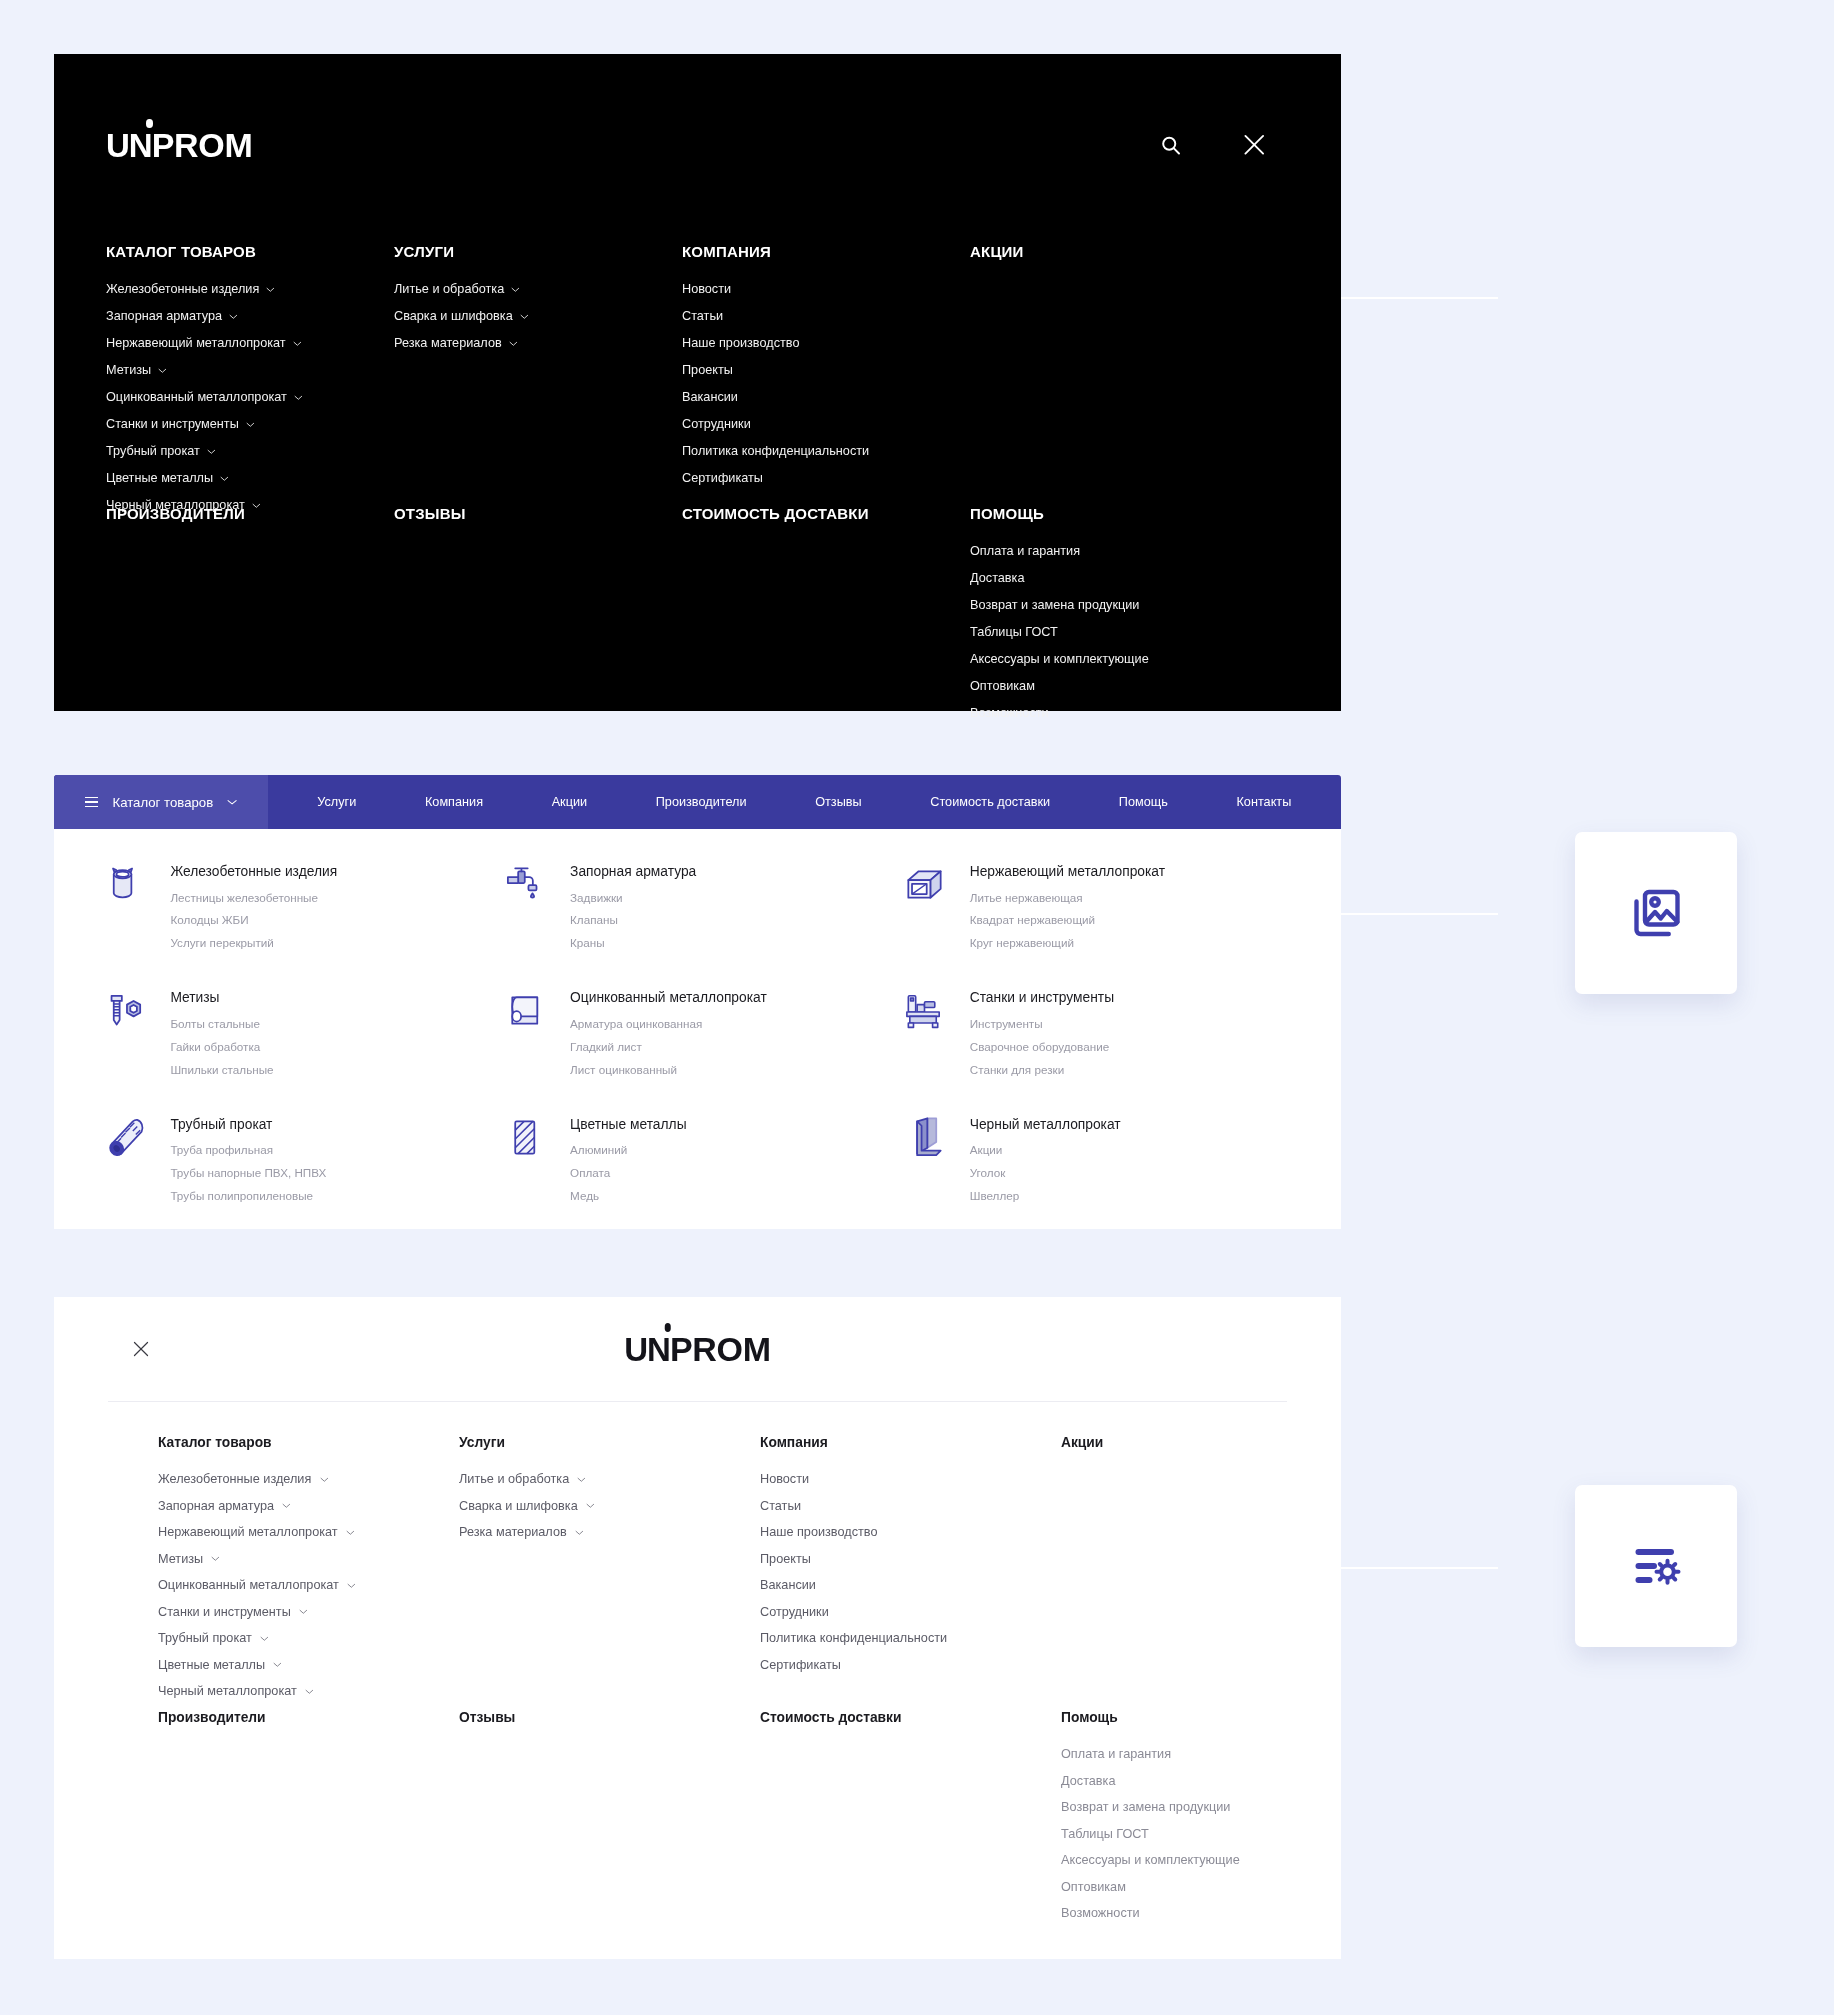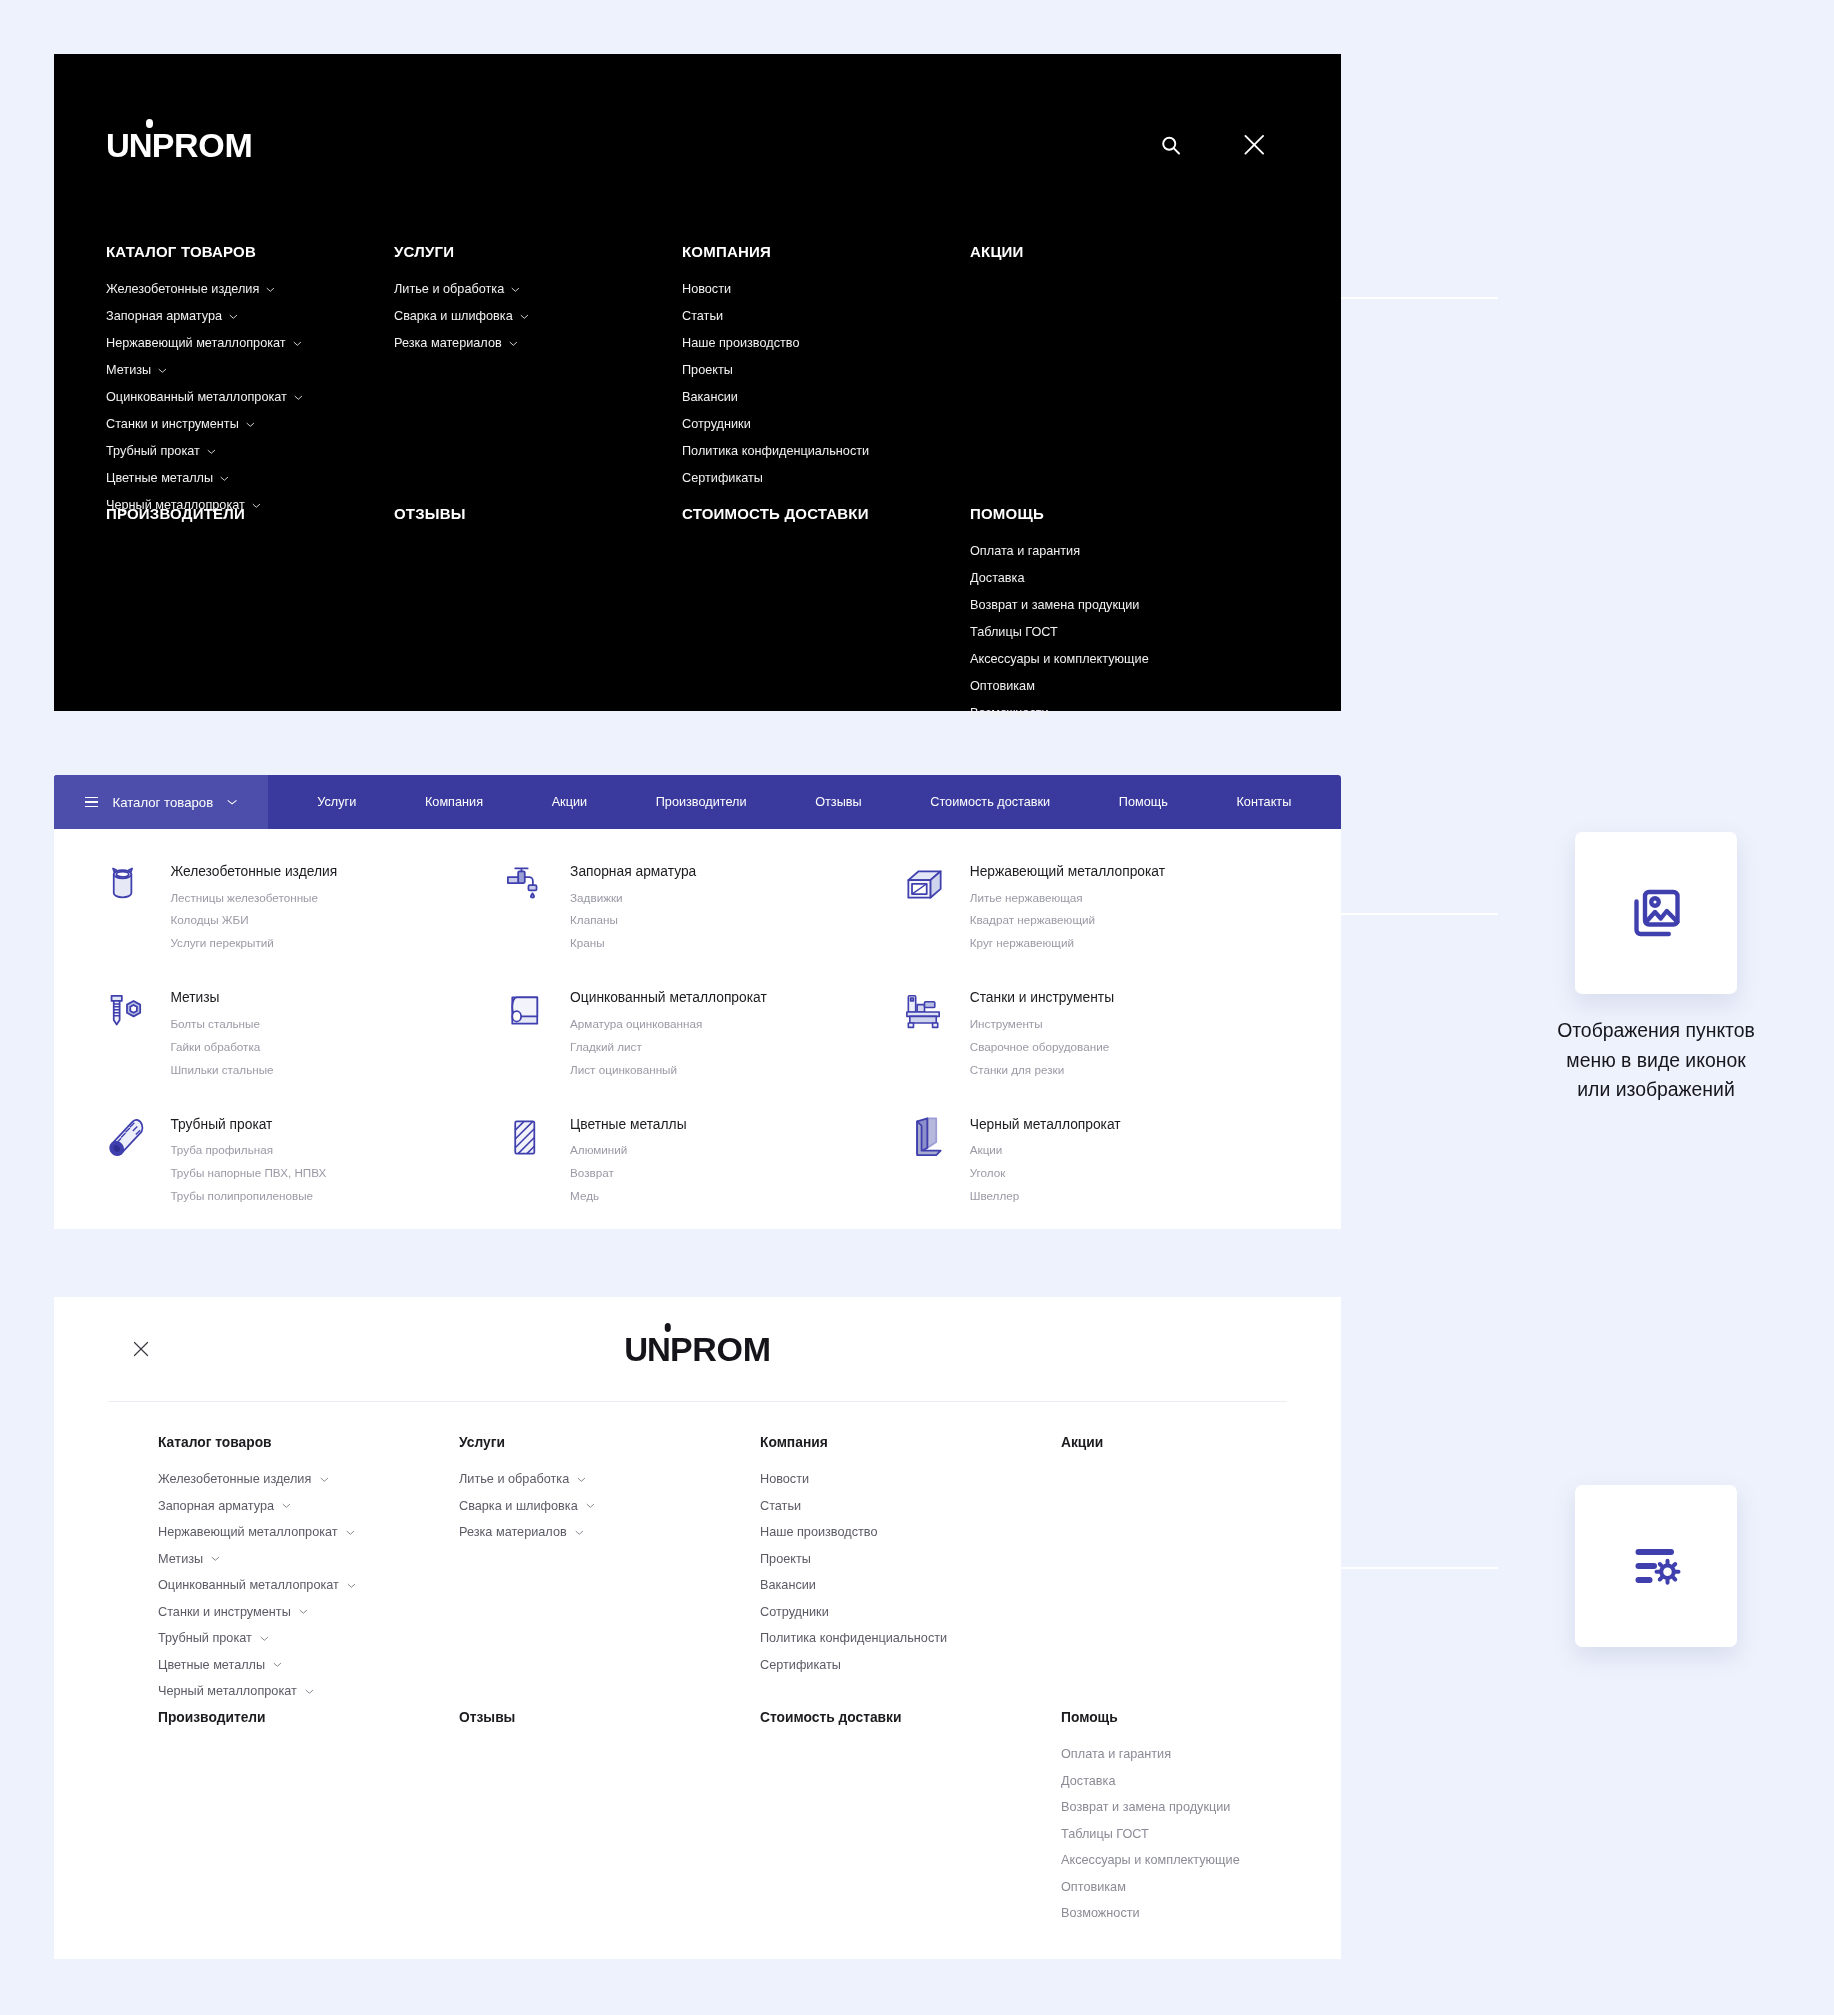--- a/index.html
+++ b/index.html
@@ -472,21 +472,21 @@
         <div class="cat-cell">
           <div class="cat-ico">
             <svg width="47" height="47" viewBox="0 0 64 64" fill="none" stroke="#3f3fae" stroke-width="2.4" stroke-linejoin="round">
               <rect x="18" y="10" width="26" height="44" rx="2" fill="#f1f2fa"></rect>
               <path d="M18 22L30 10M18 34L42 10M18 46L44 20M22 54L44 32M34 54L44 44" stroke-width="2.1"></path>
             </svg>
           </div>
           <div class="cat-body">
             <div class="cat-title">Цветные металлы</div>
             <div class="cat-sub">Алюминий</div>
-            <div class="cat-sub">Возврат</div>
+            <div class="cat-sub">Оплата</div>
             <div class="cat-sub">Медь</div>
           </div>
         </div>
         <div class="cat-cell">
           <div class="cat-ico">
             <svg width="47" height="47" viewBox="0 0 64 64" fill="none" stroke="#3f3fae" stroke-width="2.4" stroke-linejoin="round">
               <path d="M22 10l14-4v40l-14 8z" fill="#8b90cb"></path>
               <path d="M22 10v46h26l6-6H28V16z" fill="#a7accd"></path>
               <path d="M36 6v40l12-8V6z" fill="#6f75b8" opacity=".5"></path>
             </svg>
@@ -697,25 +697,20 @@
     <div class="anno-card">
       <span>
         <svg width="60" height="60" viewBox="0 0 24 24" fill="none" stroke="#3f3fae" stroke-width="1.75" stroke-linecap="round" stroke-linejoin="round">
           <rect x="7.6" y="3.6" width="13" height="13" rx="1.6"></rect>
           <circle cx="11.6" cy="7.6" r="1.5"></circle>
           <path d="M8 15.6l3.6-4 2.3 2.6 2.4-3 4.3 4.4"></path>
           <path d="M4.2 7.4v11.4a1.6 1.6 0 0 0 1.6 1.6h11.3"></path>
         </svg>
       </span>
     </div>
-    <div class="anno-text">
-        <span style="display:block">Отображения пунктов</span>
-        <span style="display:block">меню в виде иконок</span>
-        <span style="display:block">или изображений</span>
-      </div>
   </div>
 
   <div class="anno" style="left:1493px; top:1485px;">
     <div class="anno-card">
       <span>
         <svg width="60" height="60" viewBox="0 0 24 24" fill="none" stroke="#3f3fae" stroke-width="2.4" stroke-linecap="round">
           <line x1="5" y1="6.4" x2="18" y2="6.4"></line>
           <line x1="5" y1="12" x2="11.2" y2="12"></line>
           <line x1="5" y1="17.6" x2="9.4" y2="17.6"></line>
           <g stroke-width="1.6" fill="none">

